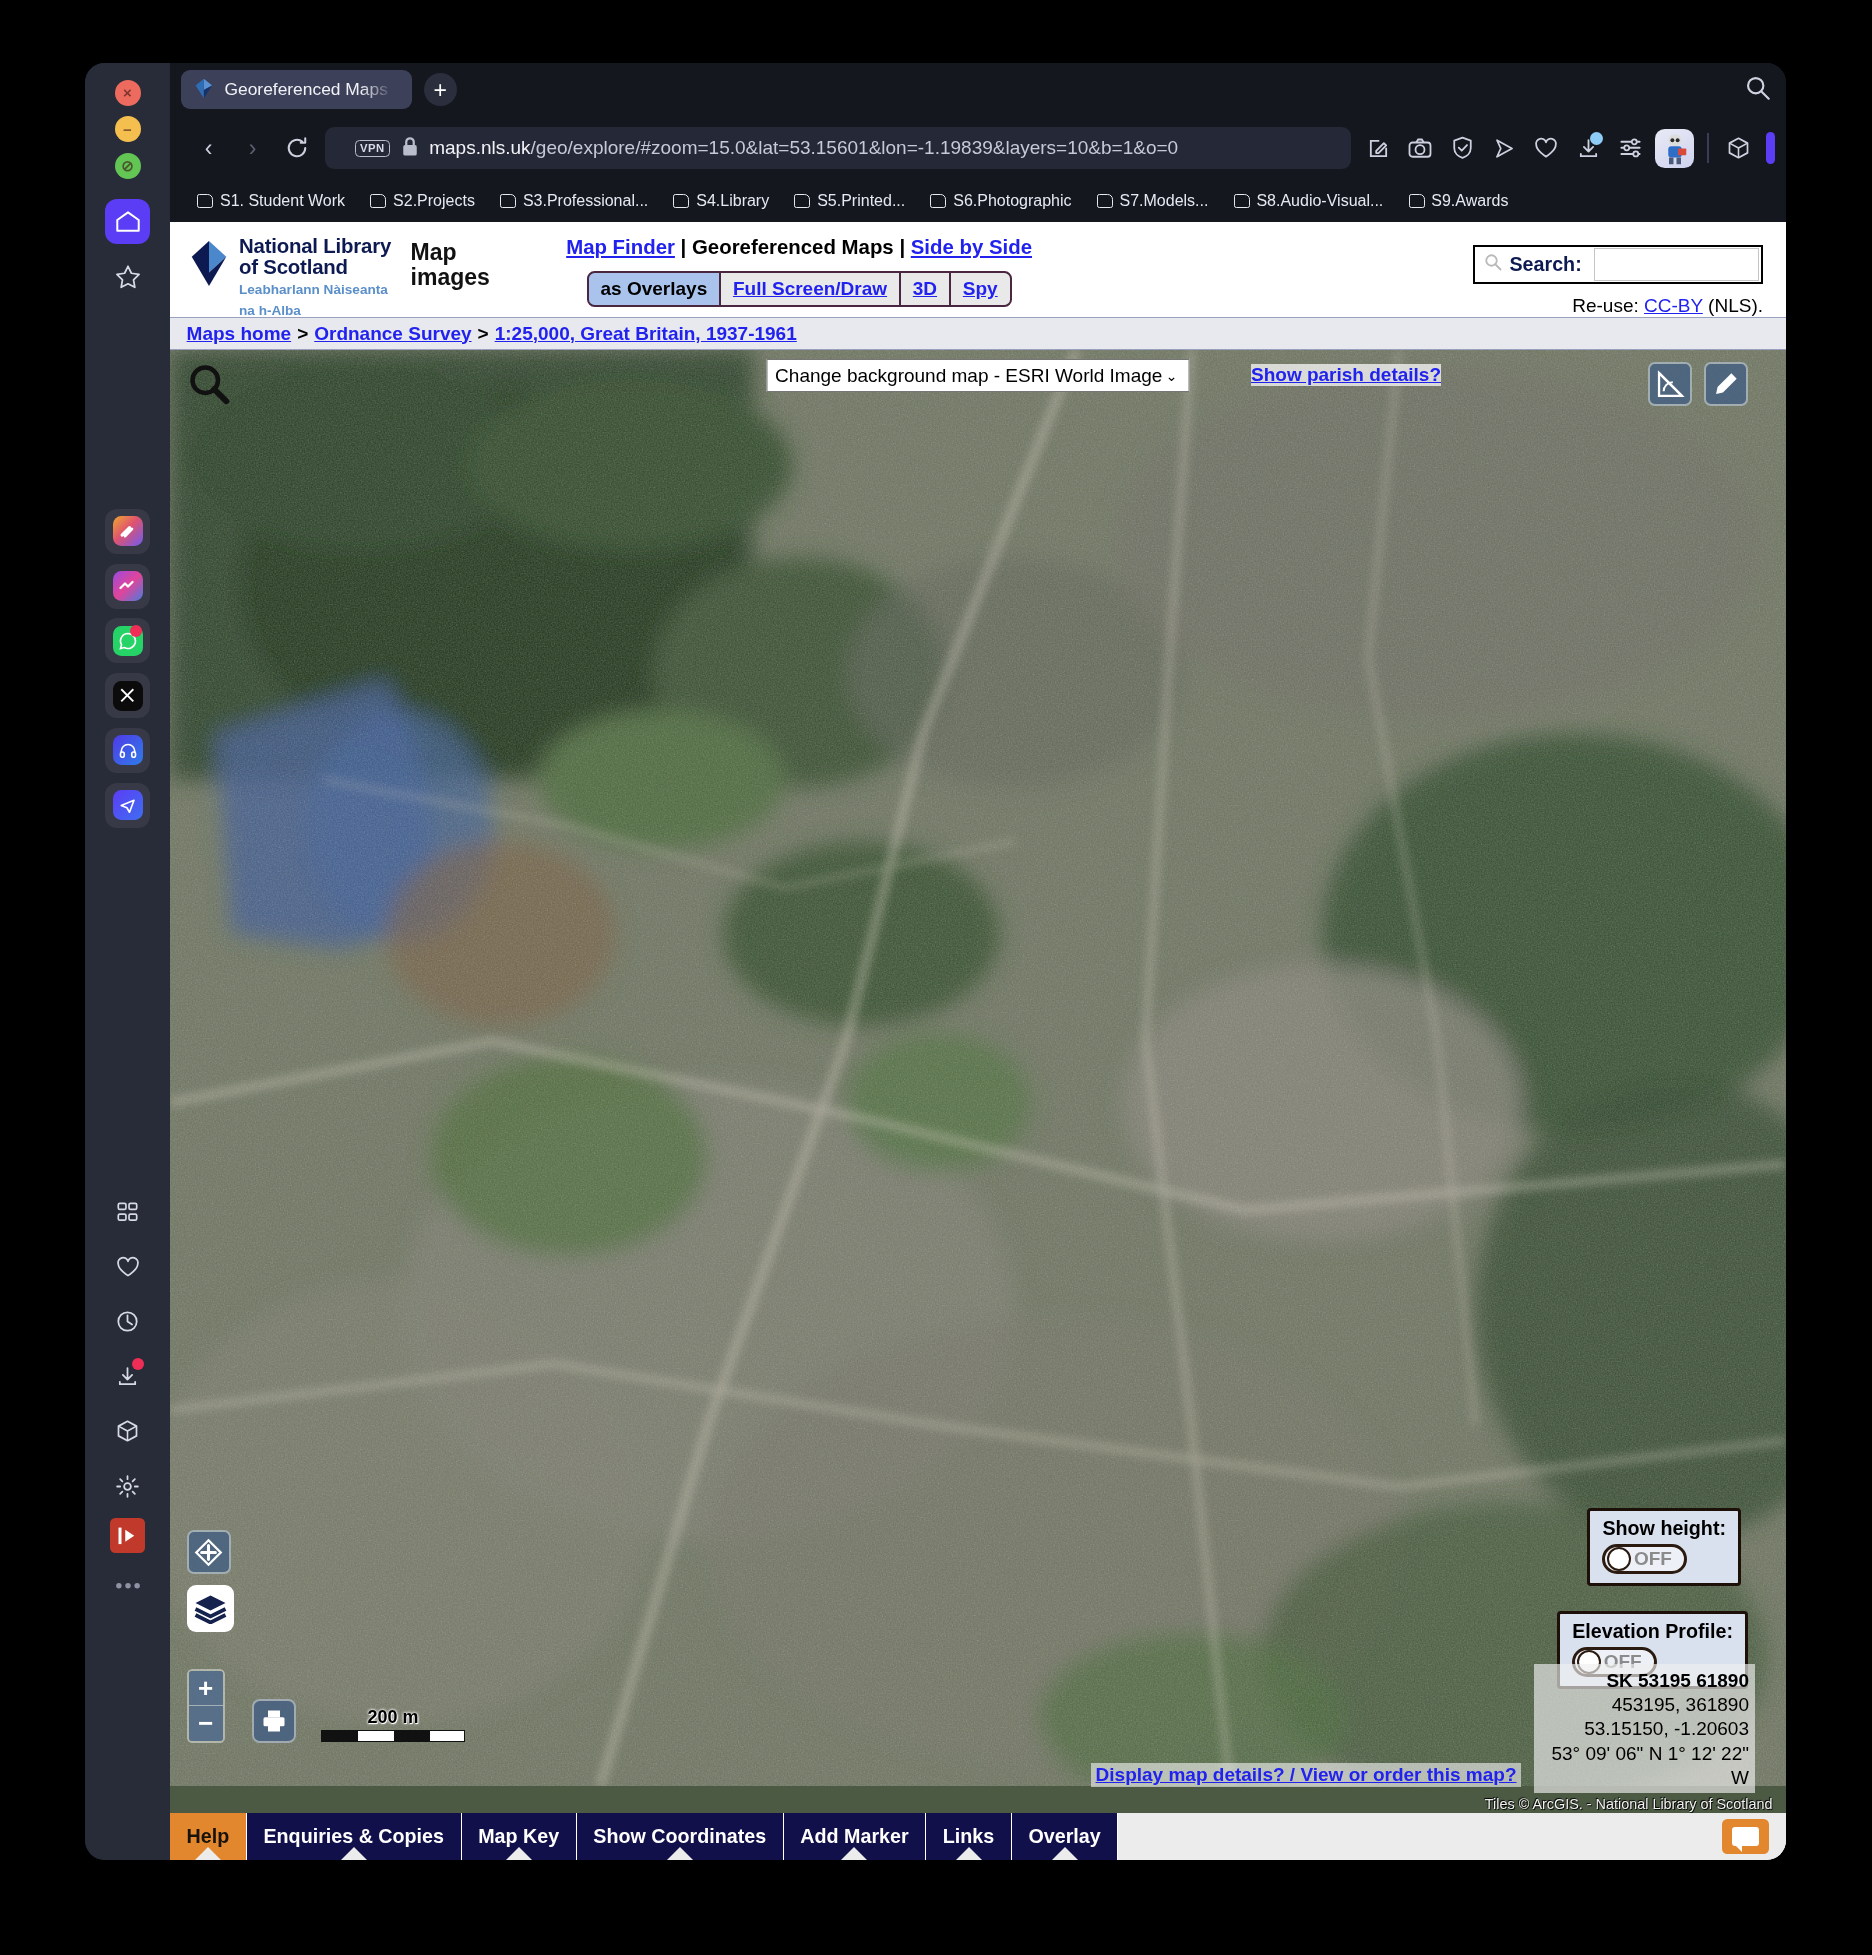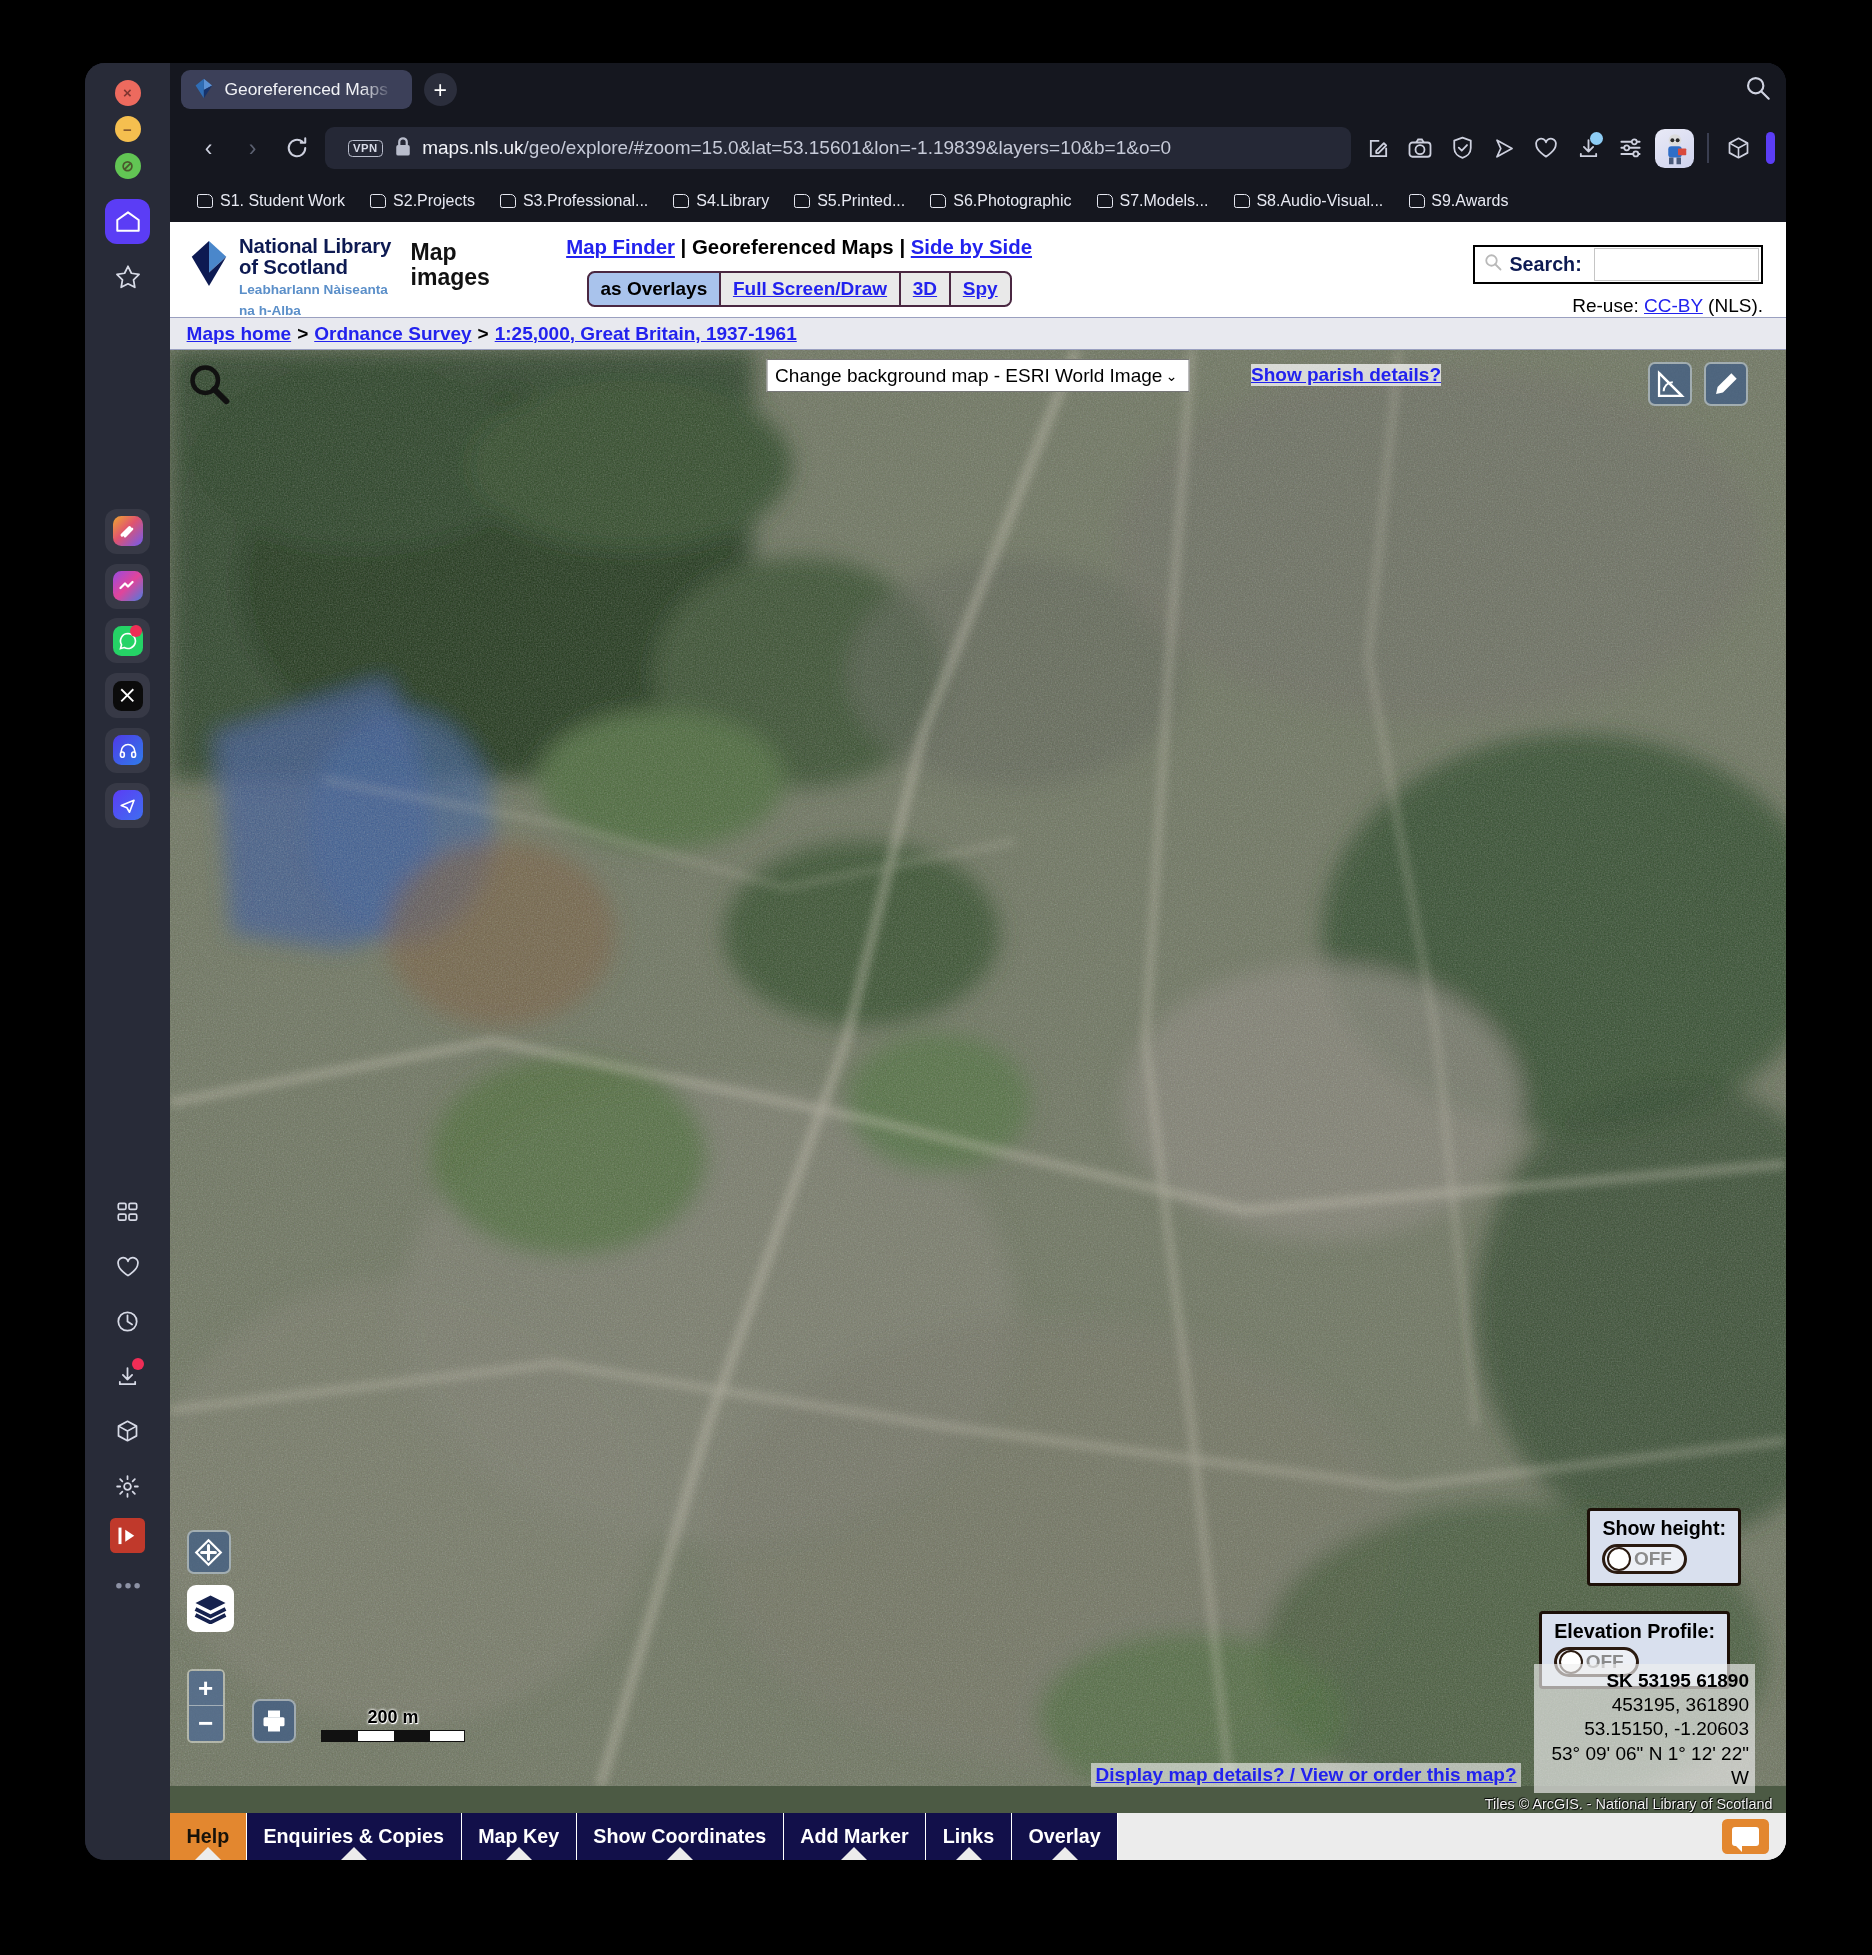--- a/index.html
+++ b/index.html
@@ -77,21 +77,21 @@
   
   #url-row {
     height: 64px; background: #15171f;
     display: flex; align-items: center; padding: 0 10.6px 0 16.6px; gap: 0;
   }
   .navbtn { width: 44px; height: 39px; display:flex; align-items:center; justify-content:center;
             color:#cdd0de; font-size: 23px; }
   .navbtn.dim { color: #5b6070; }
   #url-field {
     flex: 1; height: 42px; background: #252836; border-radius: 9px;
-    display: flex; align-items: center; padding: 0 23px; gap: 10.6px;
+    display: flex; align-items: center; padding: 0 30px; gap: 10.6px;
     margin: 0 6px; min-width: 0;
   }
   #vpn-pill {
     border: 1.5px solid #b9bdcc; border-radius: 4.5px; color:#d8dbe8;
     font-size: 11.3px; font-weight: 700; padding: 1.5px 4.5px; letter-spacing: 0.4px;
   }
   #url-text { color: #c6cad8; font-size: 19px; white-space: nowrap;
               overflow: hidden; text-overflow: clip; }
   #url-text .host { color: #f2f3f8; }
   .tbicon { width: 42px; height: 39px; display:flex; align-items:center;
@@ -224,21 +224,21 @@
   .toggle {
     display: inline-flex; align-items: center; height: 30px; width: 85px;
     border: 3px solid #2a1a10; border-radius: 16.6px; background: #edf0f6;
     padding-left: 1.5px; gap: 3px;
   }
   .toggle-knob { width: 24px; height: 24px; border-radius: 50%; background:#fff;
                  border: 2.3px solid #2a1a10; }
   .toggle-text { font-size: 19px; font-weight: 700; color: #8b8b8b; }
 
   #show-height-panel { right: 45px; bottom: 227px; }
-  #elev-panel { right: 56px; bottom: 124px; }
+  #elev-panel { right: 38px; bottom: 124px; }
   #coords-panel {
     right: 31px; bottom: 19.7px; width: 221px; text-align: right;
     background: rgba(238,238,238,.66); padding: 4.5px 6px 3px 6px;
     font-size: 19px; color: #000; line-height: 1.28;
   }
   #coords-grid { font-weight: 700; }
   #map-details-link {
     right: 265px; bottom: 26px; background: rgba(240,240,240,.62);
     font-size: 19px; font-weight: 700; padding: 0.8px 4.5px;
   }

